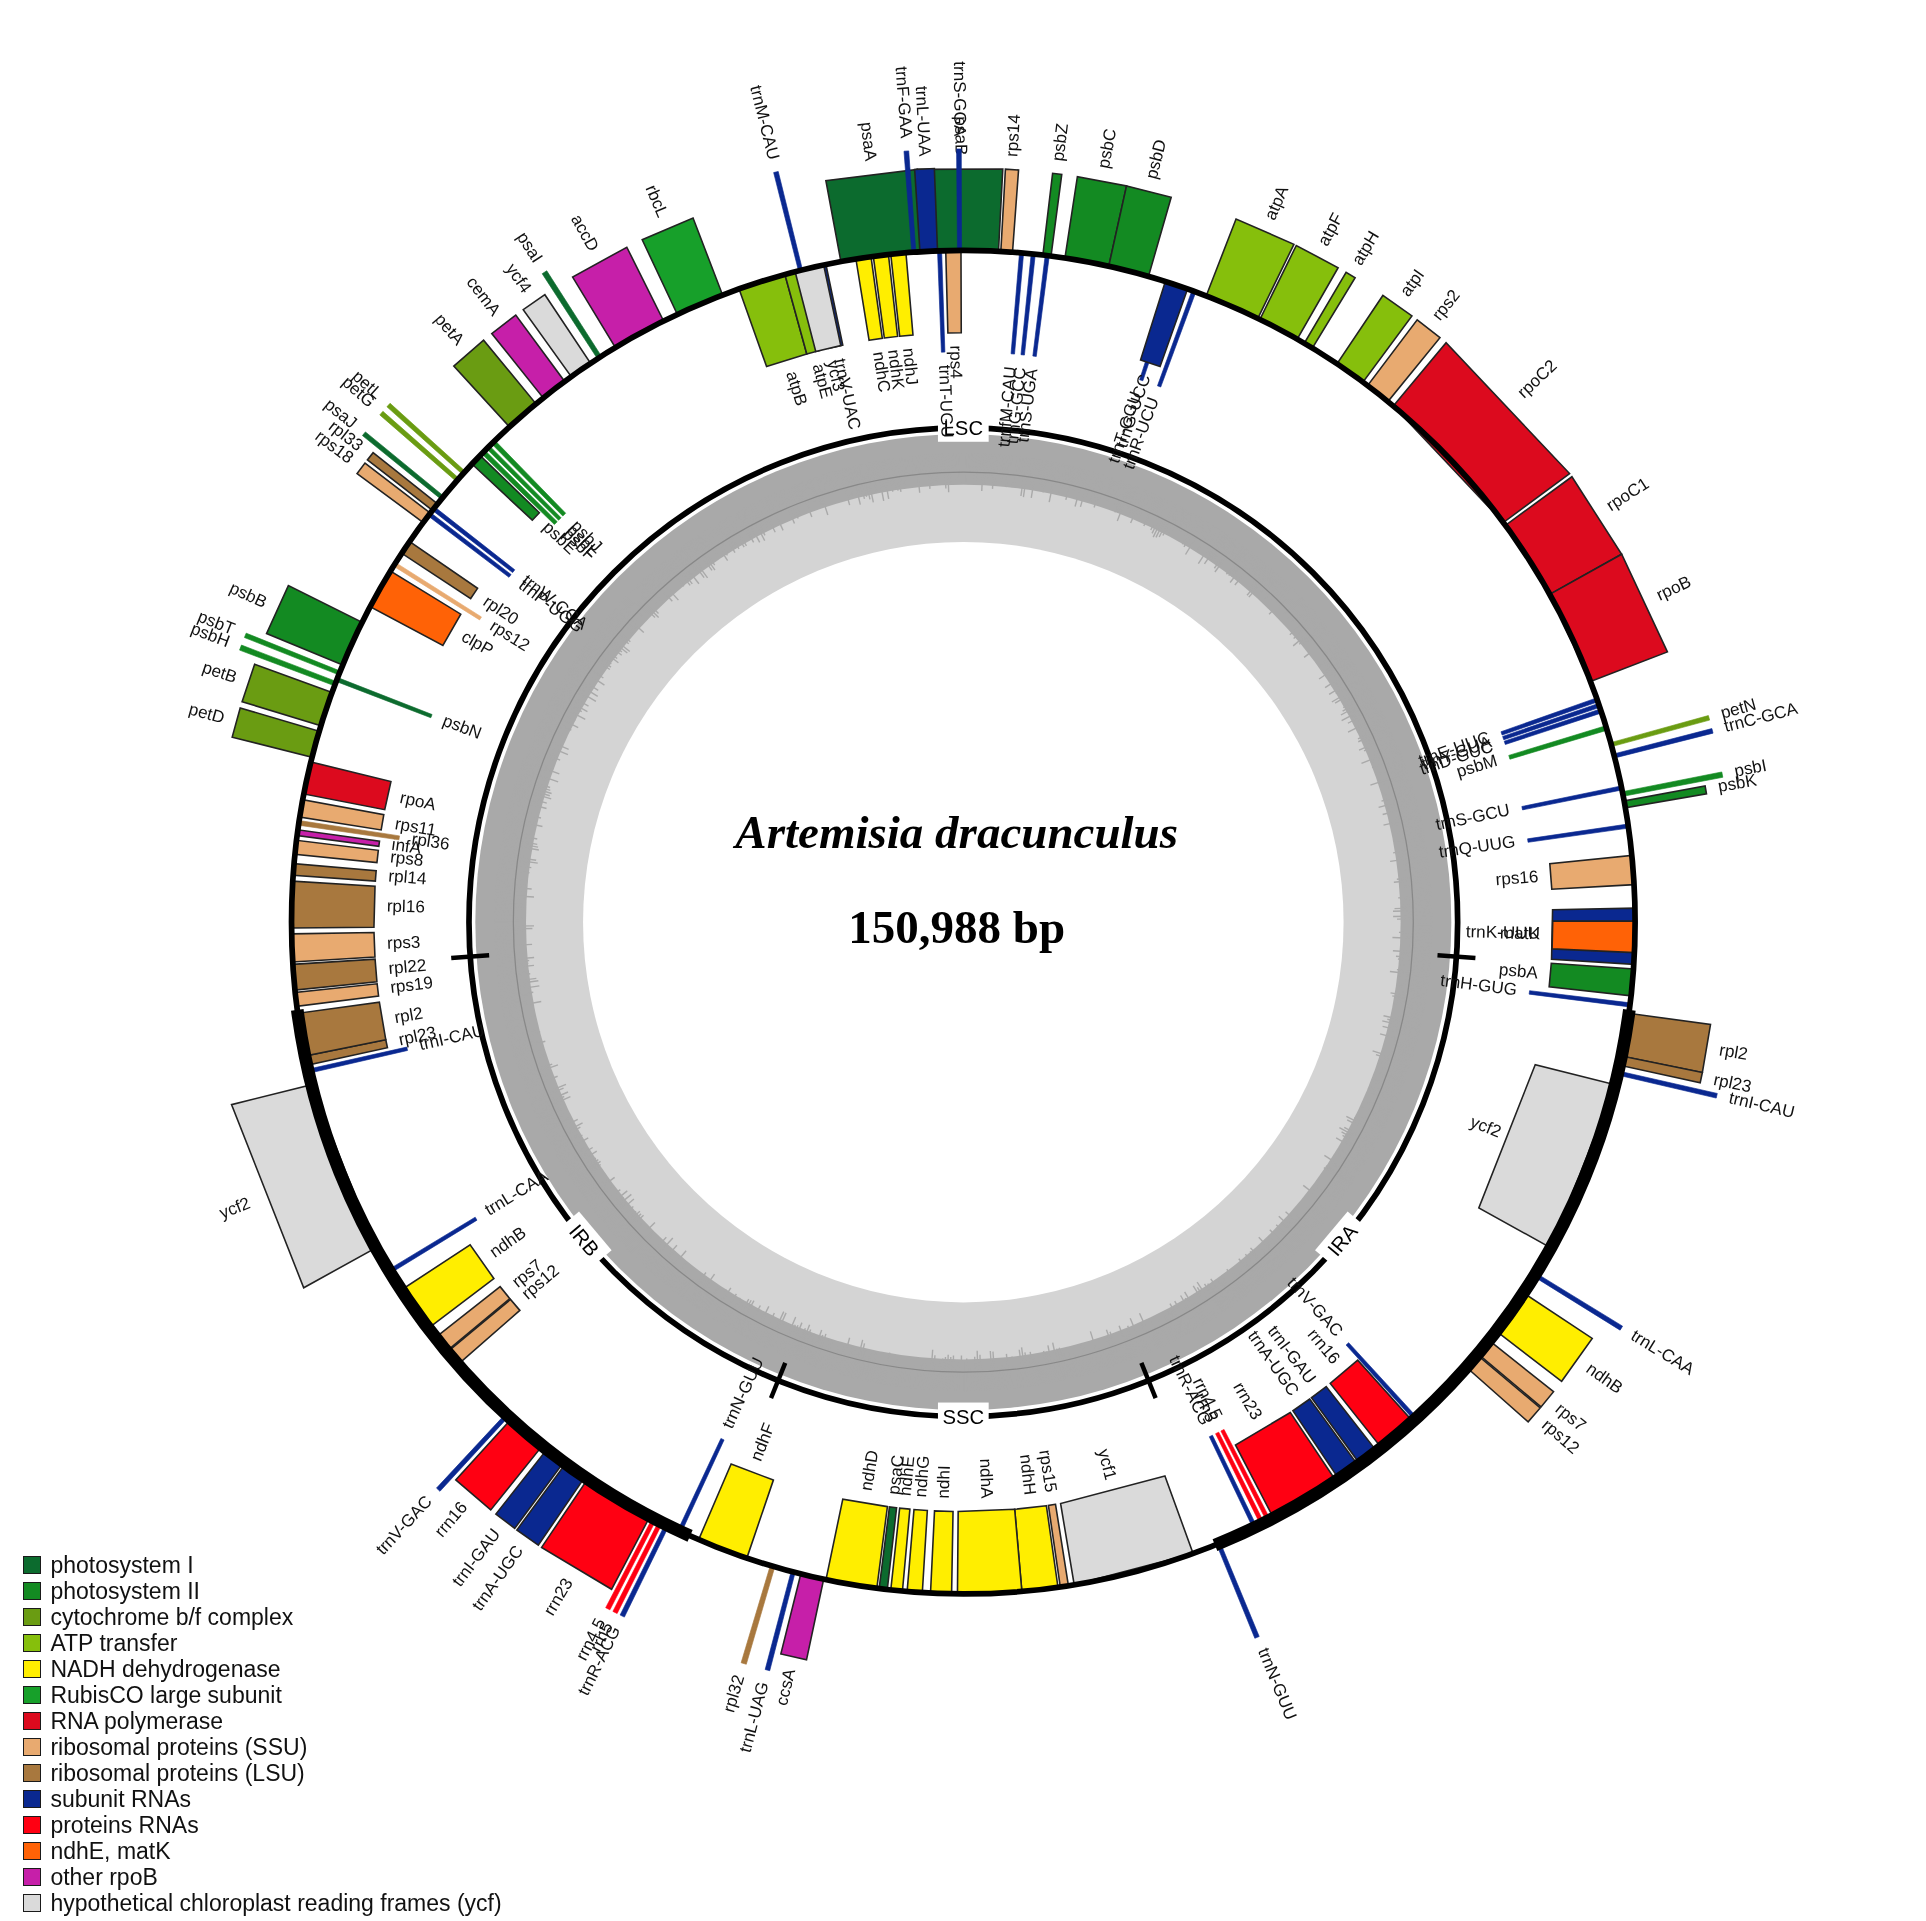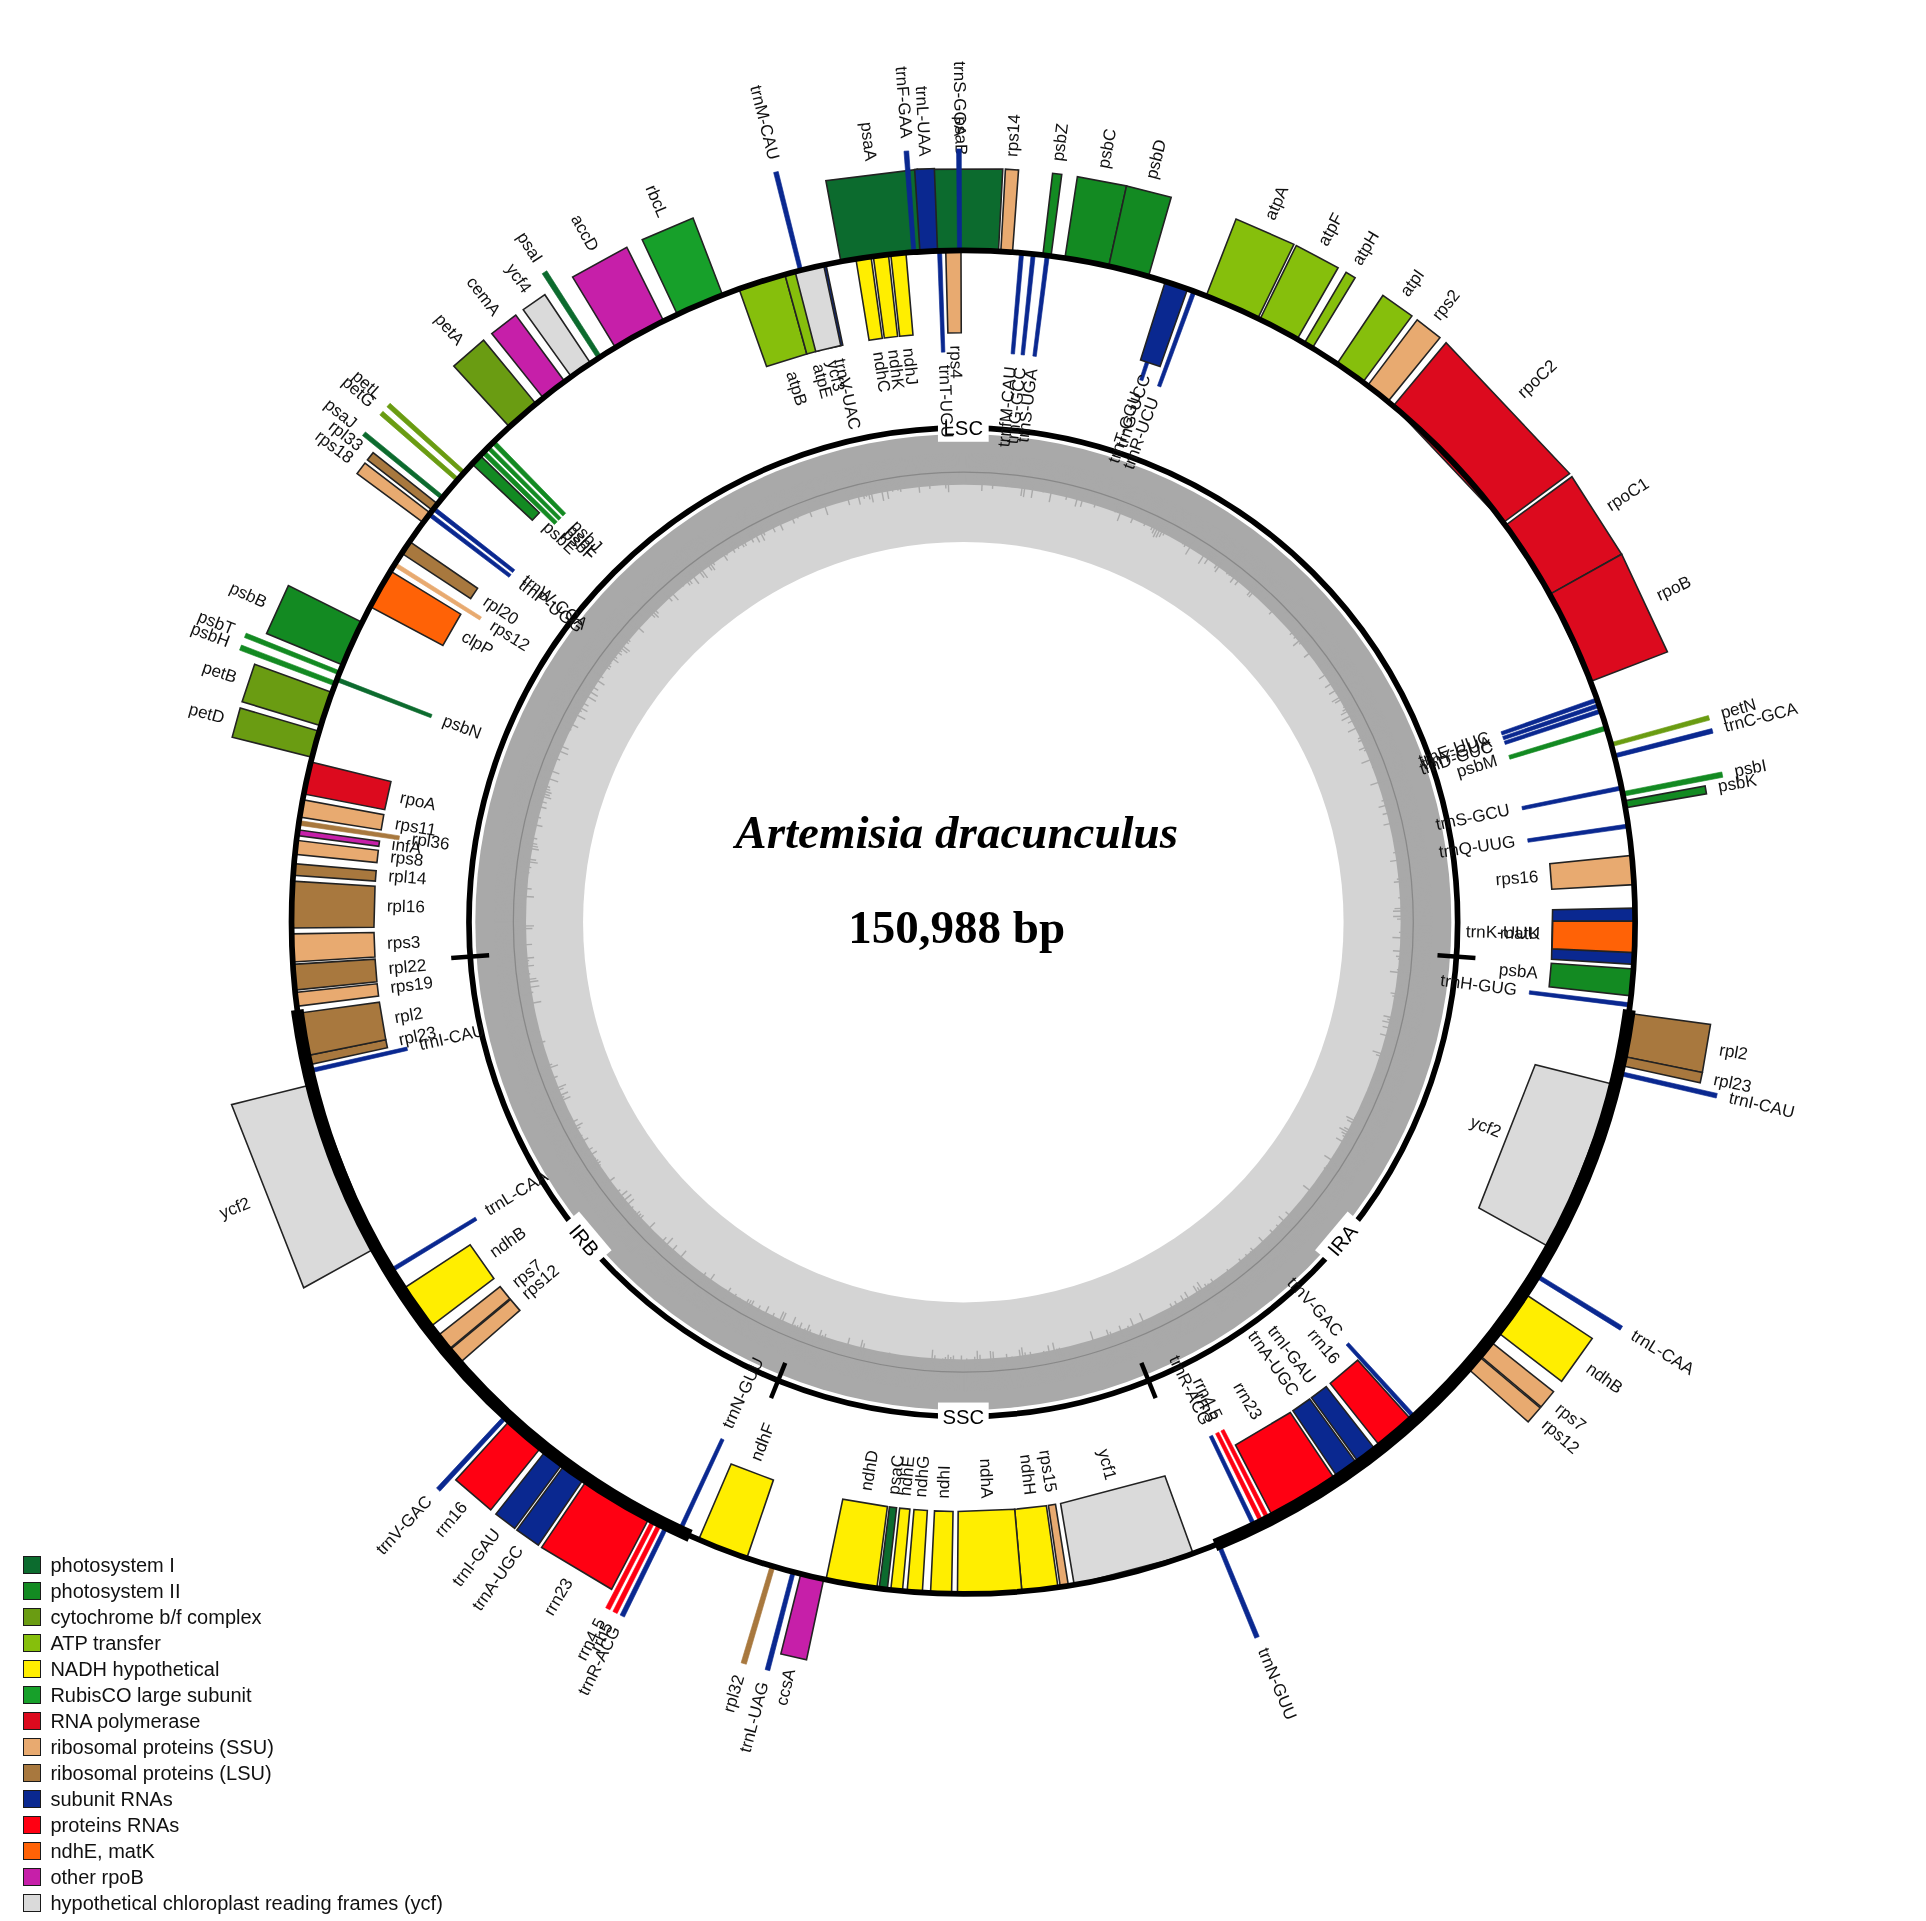--- a/index.html
+++ b/index.html
@@ -5,21 +5,21 @@
   html,body{margin:0;padding:0;background:#ffffff;}
   body{width:1926px;height:1921px;position:relative;overflow:hidden;font-family:"Liberation Sans",sans-serif;}
   #map{position:absolute;left:0;top:0;width:1926px;height:1921px;}
   .gene-label{font-family:"Liberation Sans",sans-serif;font-size:27px;fill:#111;}
   .title{position:absolute;left:0;width:1926px;text-align:center;font-family:"Liberation Serif",serif;color:#000;}
   #species{top:805px;font-size:47px;font-style:italic;font-weight:bold;left:-6.3px;}
   #size{top:900px;font-size:47px;font-weight:bold;left:-6.3px;}
   .legend{position:absolute;left:23px;top:1552px;}
   .legend-item{display:flex;align-items:center;height:26px;}
   .swatch{width:18.4px;height:18.4px;border:1.9px solid #1a1a1a;box-sizing:border-box;margin-right:9px;}
-  .legend-label{font-family:"Liberation Sans",sans-serif;font-size:20px;color:#111;white-space:nowrap;}
+  .legend-label{font-family:"Liberation Sans",sans-serif;font-size:23px;color:#111;white-space:nowrap;}
 </style>
 </head>
 <body>
 
 <svg id="map" viewBox="0 0 3039 3031" xmlns="http://www.w3.org/2000/svg">
   <g id="gc-ring">
       <circle cx="1520" cy="1455" r="770" fill="#a9a9a9"></circle>
       <circle cx="1520" cy="1455" r="690" fill="#d4d4d4"></circle>
       <line x1="1520" y1="757.5974279835391" x2="1520" y2="715" stroke="#a9a9a9" stroke-width="2.2"></line>
       <line x1="1524.242107938515" y1="760.5661204019195" x2="1524.520374649102" y2="715.0138067416178" stroke="#a9a9a9" stroke-width="2.2"></line>
@@ -1624,21 +1624,21 @@
     <div class="legend-item">
       <div class="swatch" style="background: rgb(106, 156, 18);"></div>
       <span class="legend-label">cytochrome b/f complex</span>
     </div>
     <div class="legend-item">
       <div class="swatch" style="background: rgb(134, 191, 12);"></div>
       <span class="legend-label">ATP transfer</span>
     </div>
     <div class="legend-item">
       <div class="swatch" style="background: rgb(255, 238, 0);"></div>
-      <span class="legend-label">NADH hypothetical</span>
+      <span class="legend-label">NADH dehydrogenase</span>
     </div>
     <div class="legend-item">
       <div class="swatch" style="background: rgb(23, 160, 42);"></div>
       <span class="legend-label">RubisCO large subunit</span>
     </div>
     <div class="legend-item">
       <div class="swatch" style="background: rgb(220, 10, 30);"></div>
       <span class="legend-label">RNA polymerase</span>
     </div>
     <div class="legend-item">

